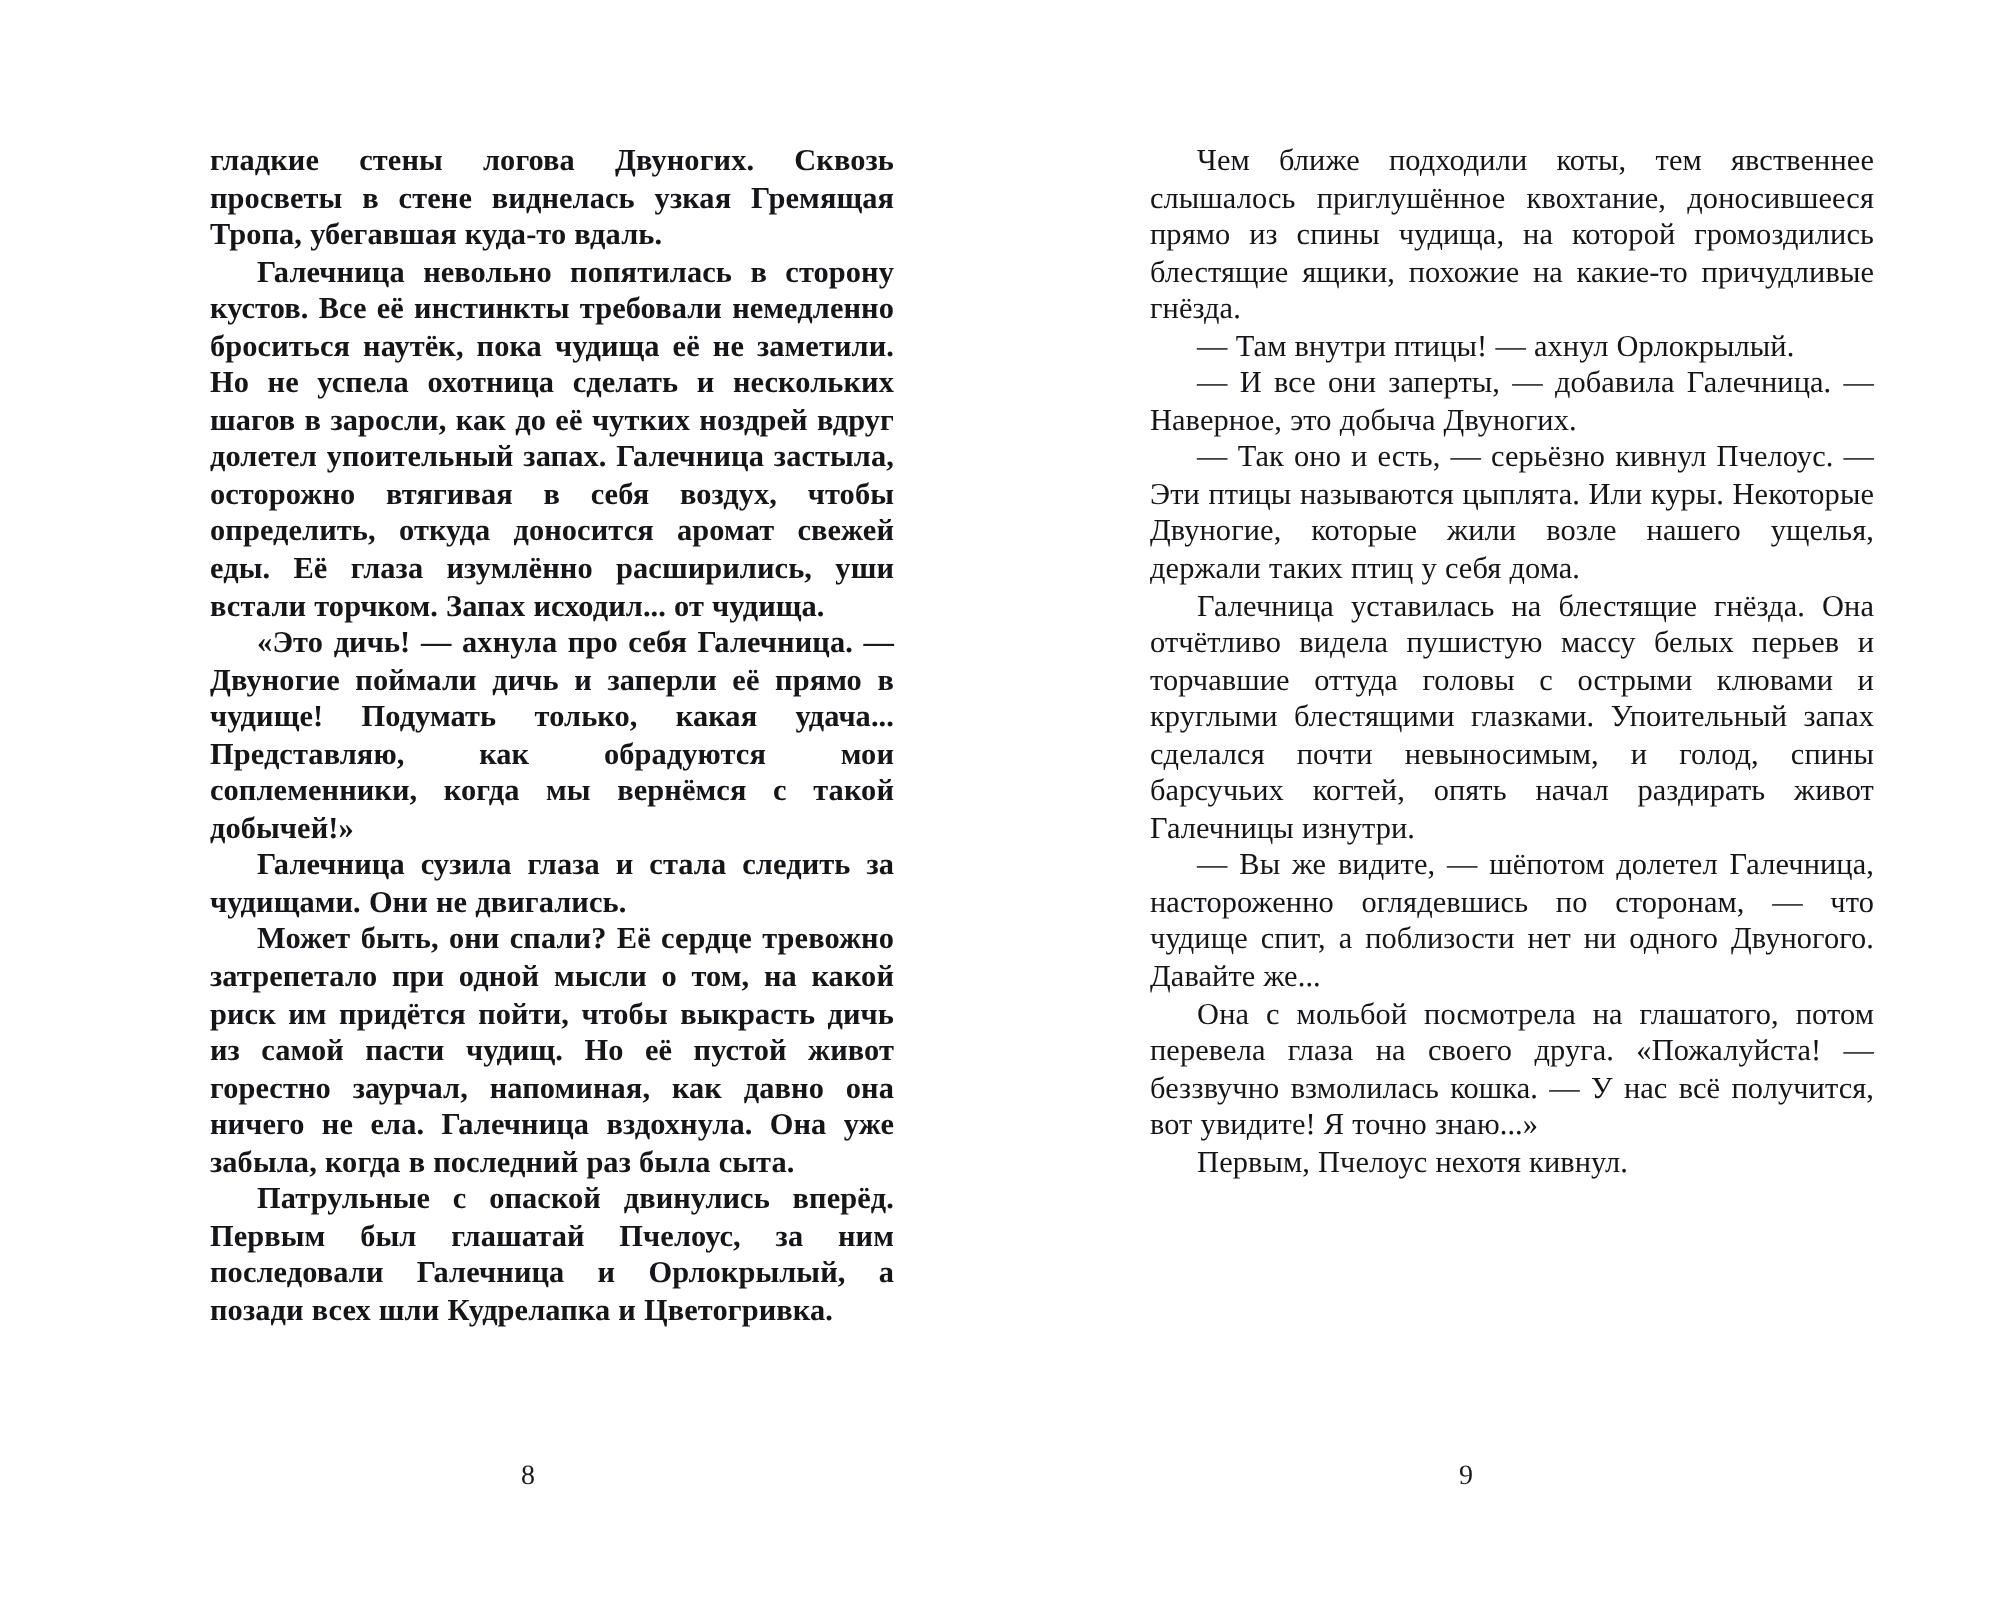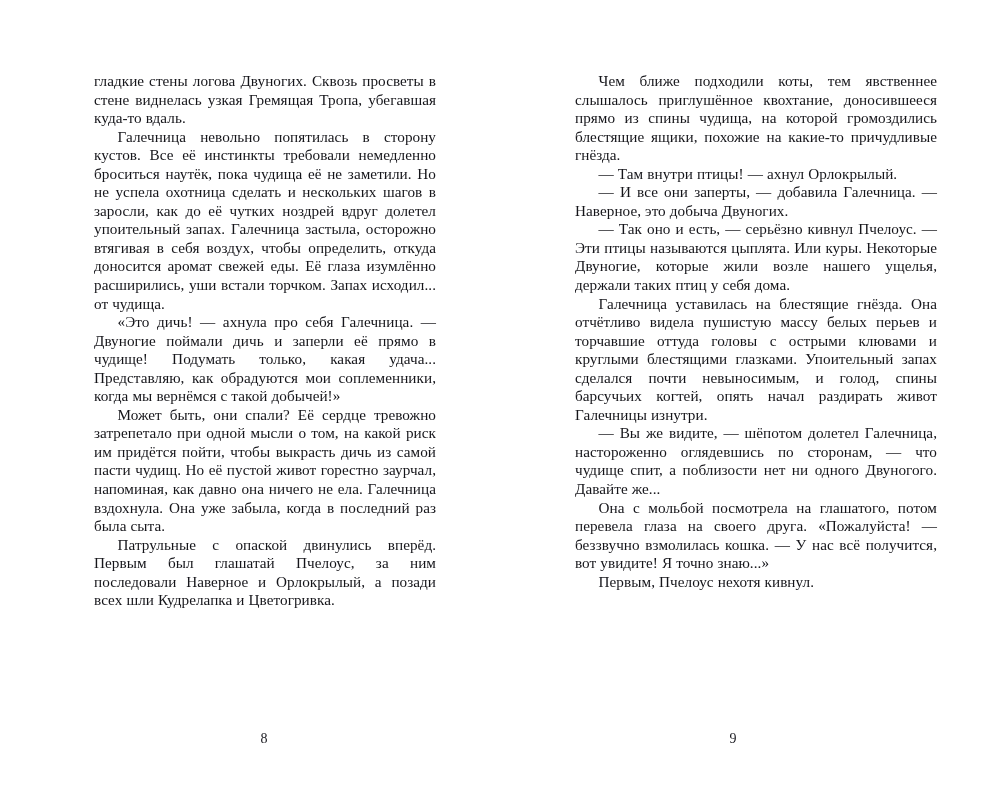--- a/index.html
+++ b/index.html
@@ -25,21 +25,21 @@
     top: 0;
     height: 808px;
   }
   .page-left  { left: 0;   width: 500px; }
   .page-right { left: 500px; width: 500px; }
 
   .textblock {
     position: absolute;
     top: 72px;
   }
-  .page-left .textblock  { left: 94px;  width: 342px; }
+  .page-left .textblock  { left: 105px;  width: 342px; font-weight: bold; }
   .page-right .textblock { left: 51px;  width: 362px; margin-left: 24px; }
 
   .textblock p {
     margin: 0;
     text-align: justify;
     text-indent: 1.55em;
     font-size: 15.2px;
     line-height: 18.55px;
     letter-spacing: 0.05px;
     word-spacing: 0.2px;
@@ -64,22 +64,23 @@
 </head>
 <body>
 
 <div class="spread">
 
   <div class="page page-left">
     <div class="textblock">
       <p class="cont">гладкие стены логова Двуногих. Сквозь просветы в стене виднелась узкая Гремящая Тропа, убегавшая куда-то вдаль.</p>
       <p>Галечница невольно попятилась в сторону кустов. Все её инстинкты требовали немедленно броситься наутёк, пока чудища её не заметили. Но не успела охотница сделать и нескольких шагов в заросли, как до её чутких ноздрей вдруг долетел упоительный запах. Галечница застыла, осторожно втягивая в себя воздух, чтобы определить, откуда доносится аромат свежей еды. Её глаза изумлённо расширились, уши встали торчком. Запах исходил... от чудища.</p>
       <p>«Это дичь! — ахнула про себя Галечница. — Двуногие поймали дичь и заперли её прямо в чудище! Подумать только, какая удача... Представляю, как обрадуются мои соплеменники, когда мы вернёмся с такой добычей!»</p>
+      <p>Галечница сузила глаза и стала следить за чудищами. Они не двигались.</p>
       <p>Может быть, они спали? Её сердце тревожно затрепетало при одной мысли о том, на какой риск им придётся пойти, чтобы выкрасть дичь из самой пасти чудищ. Но её пустой живот горестно заурчал, напоминая, как давно она ничего не ела. Галечница вздохнула. Она уже забыла, когда в последний раз была сыта.</p>
-      <p>Патрульные с опаской двинулись вперёд. Первым был глашатай Пчелоус, за ним последовали Наверное и Орлокрылый, а позади всех шли Кудрелапка и Цветогривка.</p>
+      <p>Патрульные с опаской двинулись вперёд. Первым был глашатай Пчелоус, за ним последовали Галечница и Орлокрылый, а позади всех шли Кудрелапка и Цветогривка.</p>
     </div>
     <div class="folio">8</div>
   </div>
 
   <div class="page page-right">
     <div class="textblock">
       <p>Чем ближе подходили коты, тем явственнее слышалось приглушённое квохтание, доносившееся прямо из спины чудища, на которой громоздились блестящие ящики, похожие на какие-то причудливые гнёзда.</p>
       <p>— Там внутри птицы! — ахнул Орлокрылый.</p>
       <p>— И все они заперты, — добавила Галечница. — Наверное, это добыча Двуногих.</p>
       <p>— Так оно и есть, — серьёзно кивнул Пчелоус. — Эти птицы называются цыплята. Или куры. Некоторые Двуногие, которые жили возле нашего ущелья, держали таких птиц у себя дома.</p>

